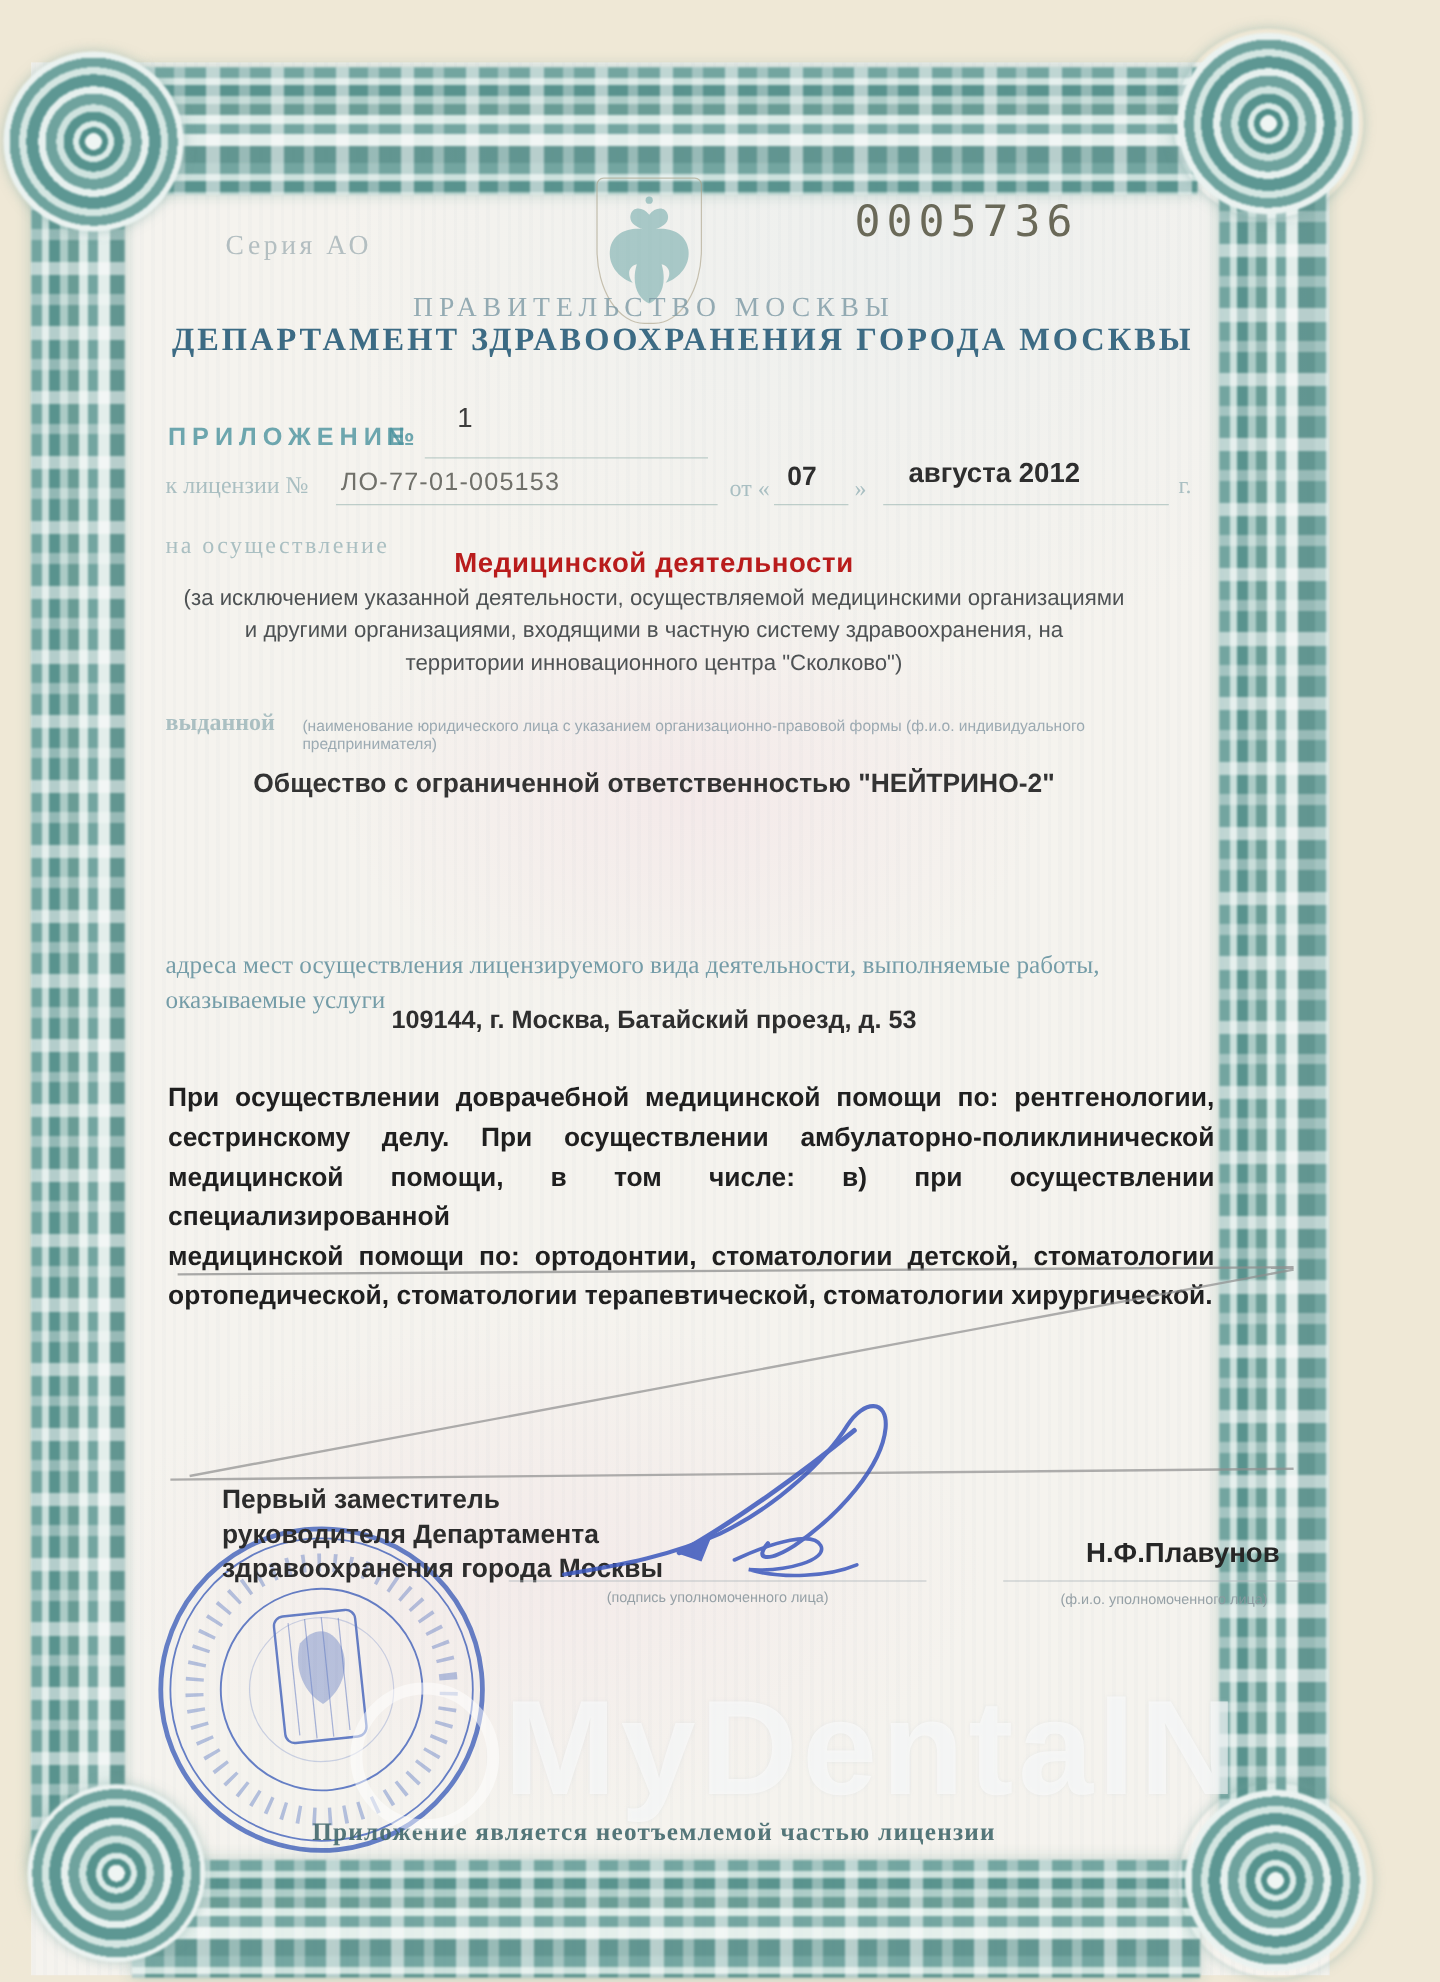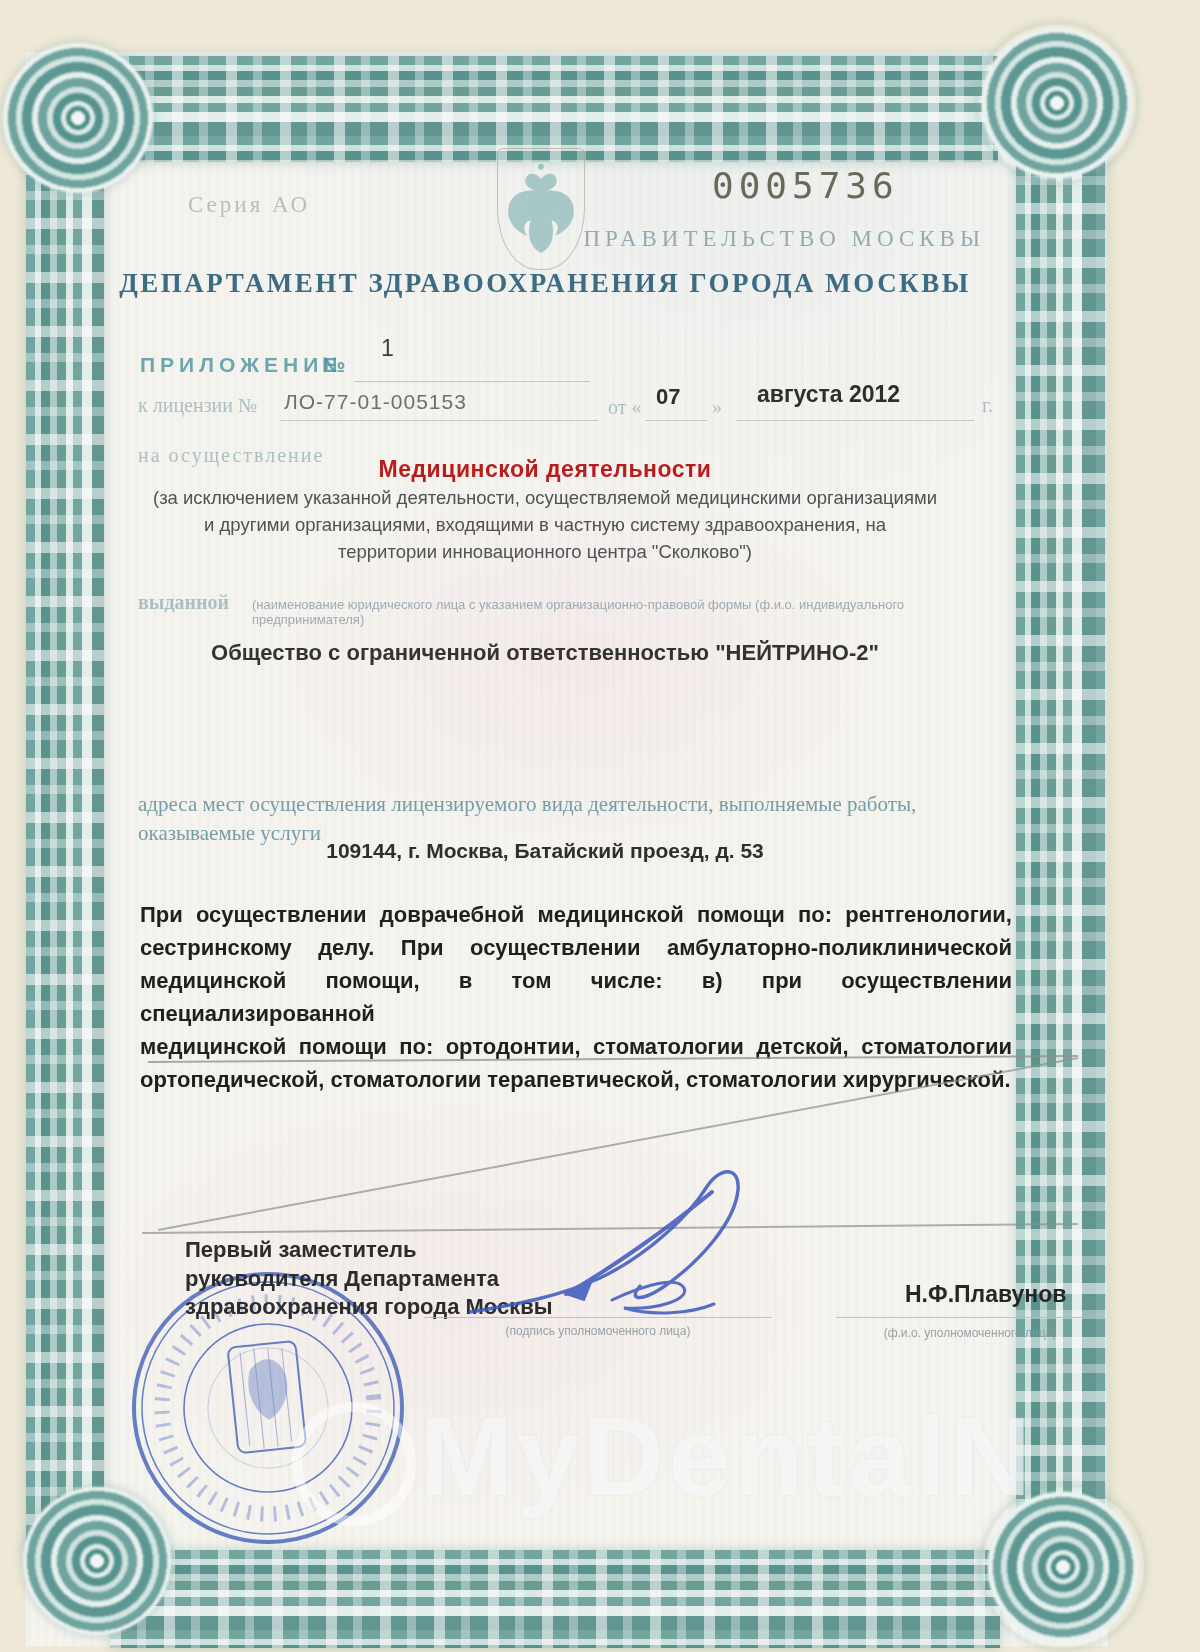--- a/index.html
+++ b/index.html
@@ -45,21 +45,21 @@
     filter:blur(1.1px);
     background:radial-gradient(circle,
       #eef5f3 0 7px,#4f8d88 7px 12px,#dcebe8 12px 17px,#57938e 17px 25px,
       #cfe3df 25px 31px,#6fa39e 31px 40px,#e6f0ee 40px 46px,#5d9793 46px 56px,
       #d4e6e2 56px 62px,#6fa39e 62px 70px,#eaf2f0 70px 75px,rgba(234,242,240,0) 76px);
     box-shadow:0 0 10px rgba(118,164,158,.5);
   }
   .series{font-family:"Liberation Serif", serif;font-size:23px;letter-spacing:3px;color:rgba(125,148,156,.55);}
   .serial{font-family:"DejaVu Sans Mono", monospace;font-size:36px;letter-spacing:5px;color:#5f5e4c;opacity:.92;text-align:right;}
   .gov{font-family:"Liberation Serif", serif;font-size:23px;letter-spacing:5px;color:rgba(124,153,164,.8);}
-  .dept{font-family:"Liberation Serif", serif;font-weight:bold;font-size:27px;letter-spacing:2.5px;color:#3c6b84;}
+  .dept{font-family:"Liberation Serif", serif;font-weight:bold;font-size:27px;letter-spacing:2.5px;color:#3c6b84;margin-left:24px;}
   .annex-label{font-size:21px;font-weight:bold;letter-spacing:5px;color:rgba(75,146,158,.8);}
   .fieldline{border-bottom:1.5px solid rgba(160,185,182,.65);height:0;}
   .handnum{font-size:23px;color:#3c3c3c;}
   .faint20{font-size:20px;color:rgba(110,150,158,.55);font-family:"Liberation Serif", serif;}
   .licnum{font-size:21px;letter-spacing:1px;color:#70706a;text-align:right;}
   .typed{font-weight:bold;color:#2e2e2e;}
   .title{font-size:23px;font-weight:bold;color:#b91c1c;letter-spacing:.5px;}
   .note{font-size:18.5px;color:#4e5254;}
   .smallnote{font-size:13px;color:rgba(140,158,168,.85);}
   .org{font-size:22px;font-weight:bold;color:#333;}
@@ -118,21 +118,21 @@
 
   <div class="abs shield" style="left:497px;top:148px;width:86px;height:120px;">
     <svg width="86" height="120" viewBox="0 0 100 130">
       <circle cx="50" cy="16" r="3.5" fill="#5fa0a0" opacity=".5"></circle>
       <path d="M50 30 C44 22 34 22 32 30 C30 38 38 42 44 44 C30 42 14 48 12 64 C10 80 22 92 34 96 C28 88 30 80 38 78 C32 98 40 112 50 116 C60 112 68 98 62 78 C70 80 72 88 66 96 C78 92 90 80 88 64 C86 48 70 42 56 44 C62 42 70 38 68 30 C66 22 56 22 50 30 Z" fill="#5fa0a0" opacity=".5"></path>
     </svg>
   </div>
 
   <div class="abs serial" style="left:712px;top:165px;">0005736</div>
 
-  <div class="abs gov center880" style="top:226px;text-align:right;">ПРАВИТЕЛЬСТВО МОСКВЫ</div>
+  <div class="abs gov center880" style="top:243px;">ПРАВИТЕЛЬСТВО МОСКВЫ</div>
   <div class="abs dept center880" style="top:268px;">ДЕПАРТАМЕНТ ЗДРАВООХРАНЕНИЯ ГОРОДА МОСКВЫ</div>
 
   <div class="abs annex-label" style="left:140px;top:353px;">ПРИЛОЖЕНИЕ</div>
   <div class="abs annex-label" style="left:322px;top:353px;letter-spacing:0;">№</div>
   <div class="abs handnum" style="left:381px;top:335px;">1</div>
   <div class="abs fieldline" style="left:354px;top:381px;width:236px;"></div>
 
   <div class="abs faint20" style="left:138px;top:394px;">к лицензии №</div>
   <div class="abs licnum" style="left:284px;top:390px;">ЛО-77-01-005153</div>
   <div class="abs fieldline" style="left:280px;top:420px;width:318px;"></div>
@@ -202,17 +202,18 @@
       <path d="M612 1300 C646 1284 678 1276 684 1288 C690 1300 656 1310 624 1308 C652 1316 690 1314 714 1304" stroke-width="3"></path>
     </g>
   </svg>
 
   <div class="abs signname" style="left:905px;top:1281px;">Н.Ф.Плавунов</div>
   <div class="abs capline" style="left:424px;top:1317px;width:348px;"></div>
   <div class="abs capline" style="left:836px;top:1317px;width:268px;"></div>
   <div class="abs caption" style="left:424px;top:1324px;width:348px;">(подпись уполномоченного лица)</div>
   <div class="abs caption" style="left:836px;top:1326px;width:268px;">(ф.и.о. уполномоченного лица)</div>
 
+  <div class="abs footer center880" style="top:1514px;">Приложение является неотъемлемой частью лицензии</div>
 
   <div class="abs wm-ring" style="left:292px;top:1402px;"></div>
   <div class="abs watermark" style="left:420px;top:1392px;">MyDentalN</div>
 
 </div>
 
 </body></html>

